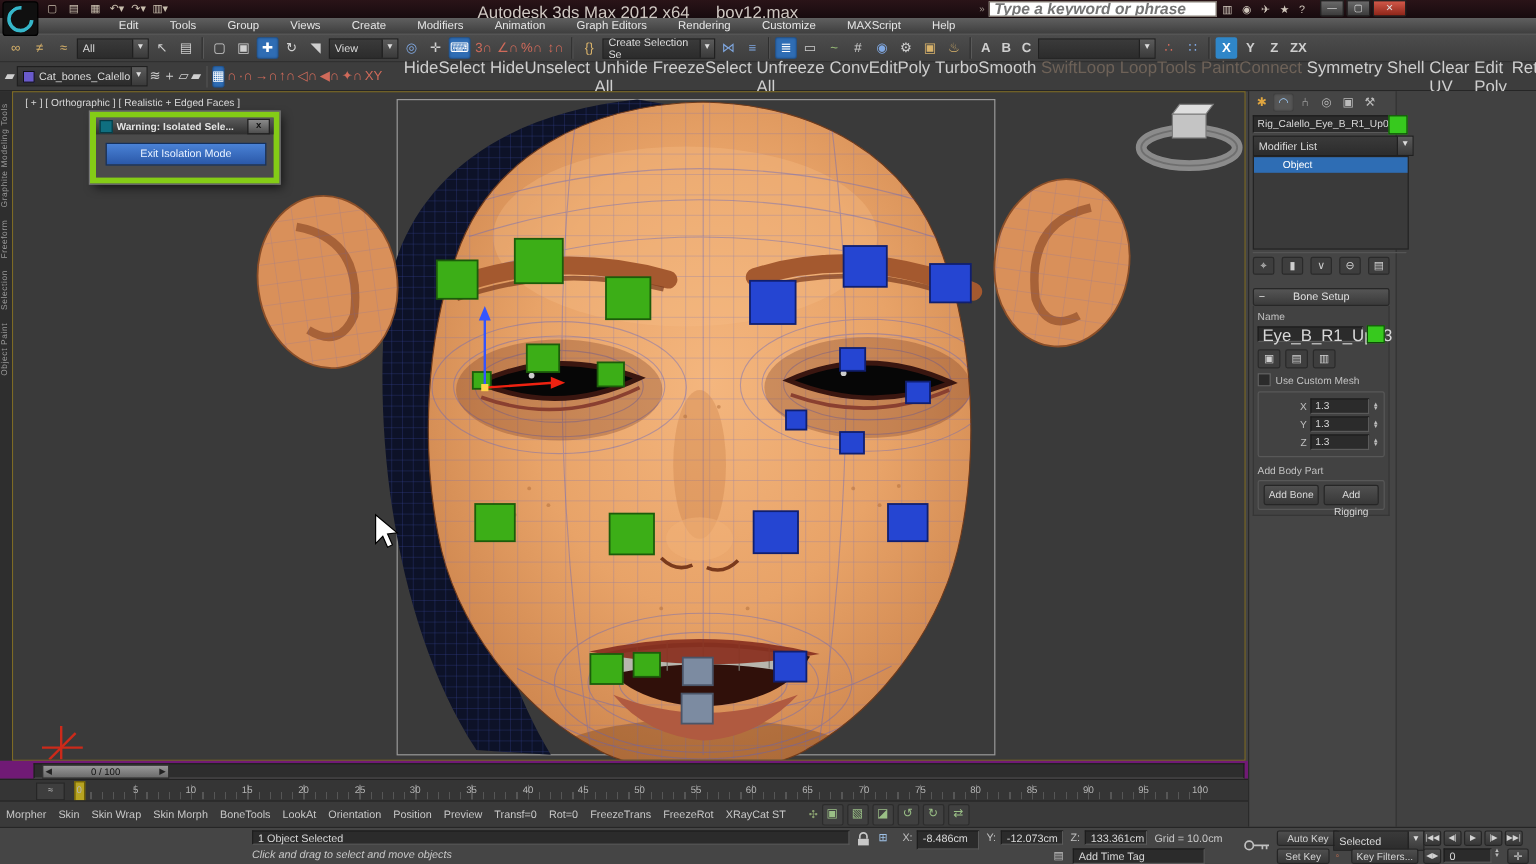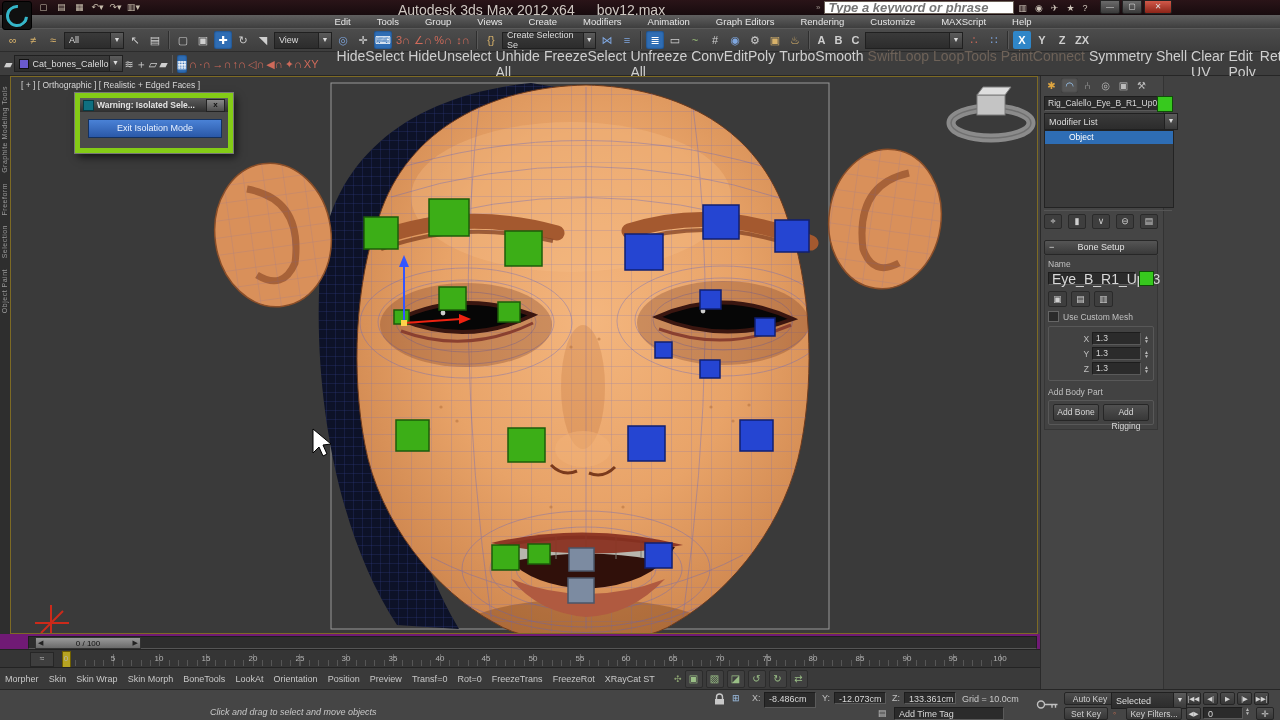--- a/index.html
+++ b/index.html
@@ -18,21 +18,21 @@
   .search-wrap .arr{color:#9a8f88;font-size:8px;}
   input.search{width:182px;height:11px;border:1px solid #6b6158;background:#fff;font-family:"Liberation Sans",sans-serif;
         font-size:13px;font-style:italic;color:#777;padding:0 3px;font-weight:bold;}
   .hicons{display:flex;gap:8px;color:#cfc5ba;font-size:9px;}
   .winbtns{position:absolute;left:1100px;top:0;display:flex;gap:2px;}
   .winbtn{width:18px;height:12px;background:linear-gradient(#6b6b6b,#3a3a3a);border:1px solid #222;border-radius:0 0 2px 2px;
         color:#ddd;font-size:8px;line-height:11px;text-align:center;}
   .winbtn.close{background:linear-gradient(#d2594a,#8c2418);width:26px;}
   
   .menubar{position:absolute;left:0;top:15px;width:1280px;height:13px;background:linear-gradient(#5f5f5f,#3e3e3e);
-        display:flex;align-items:center;padding-left:86px;box-sizing:border-box;justify-content:center;}
+        display:flex;align-items:center;padding-left:86px;box-sizing:border-box;}
   .menubar span{padding:0 13px;color:#e6e6e6;font-size:9.5px;}
   
   .toolbar{position:absolute;left:0;top:28px;width:1280px;height:24px;background:linear-gradient(#4c4c4c,#3e3e3e);
         border-top:1px solid #5a5a5a;border-bottom:1px solid #2c2c2c;display:flex;align-items:center;gap:2px;
         padding:0 4px;box-sizing:border-box;}
   .ic{display:inline-block;width:18px;height:18px;line-height:18px;text-align:center;font-size:11px;color:#cfcfcf;
         border-radius:2px;}
   .ic.sm{width:15px;}
   .ic.act{background:#2f6db4;color:#fff;box-shadow:inset 0 0 2px #0c2b52;}
   .ic.warm{color:#d8b26a;} .ic.red{color:#cf6a5a;} .ic.blue{color:#7fa7e0;} .ic.green{color:#9cc27a;}
@@ -619,20 +619,21 @@
         <span class="ic">▧</span>
         <span class="ic">◪</span>
         <span class="ic">↺</span>
         <span class="ic">↻</span>
         <span class="ic">⇄</span>
       </div>
     </div>
   </div>
 
   <div class="statusbar">
+    <div class="fld statfld" style="left:210px;top:2px;width:498px;height:12px;">1 Object Selected</div>
     <div class="prompt">Click and drag to select and move objects</div>
 
     <span class="statfld" style="left:714px;top:3px;padding:0;">
       <svg width="11" height="12">
           <path d="M2.5 6V4a3 3 0 0 1 6 0v2" fill="none" stroke="#c8c8c8" stroke-width="1.4"></path>
           <rect x="1" y="6" width="9" height="5.5" fill="#c8c8c8"></rect>
         </svg>
     </span>
     <span class="coord-lbl" style="left:732px;color:#9fc2e8">⊞</span>
     <span class="coord-lbl" style="left:752px">X:</span>

